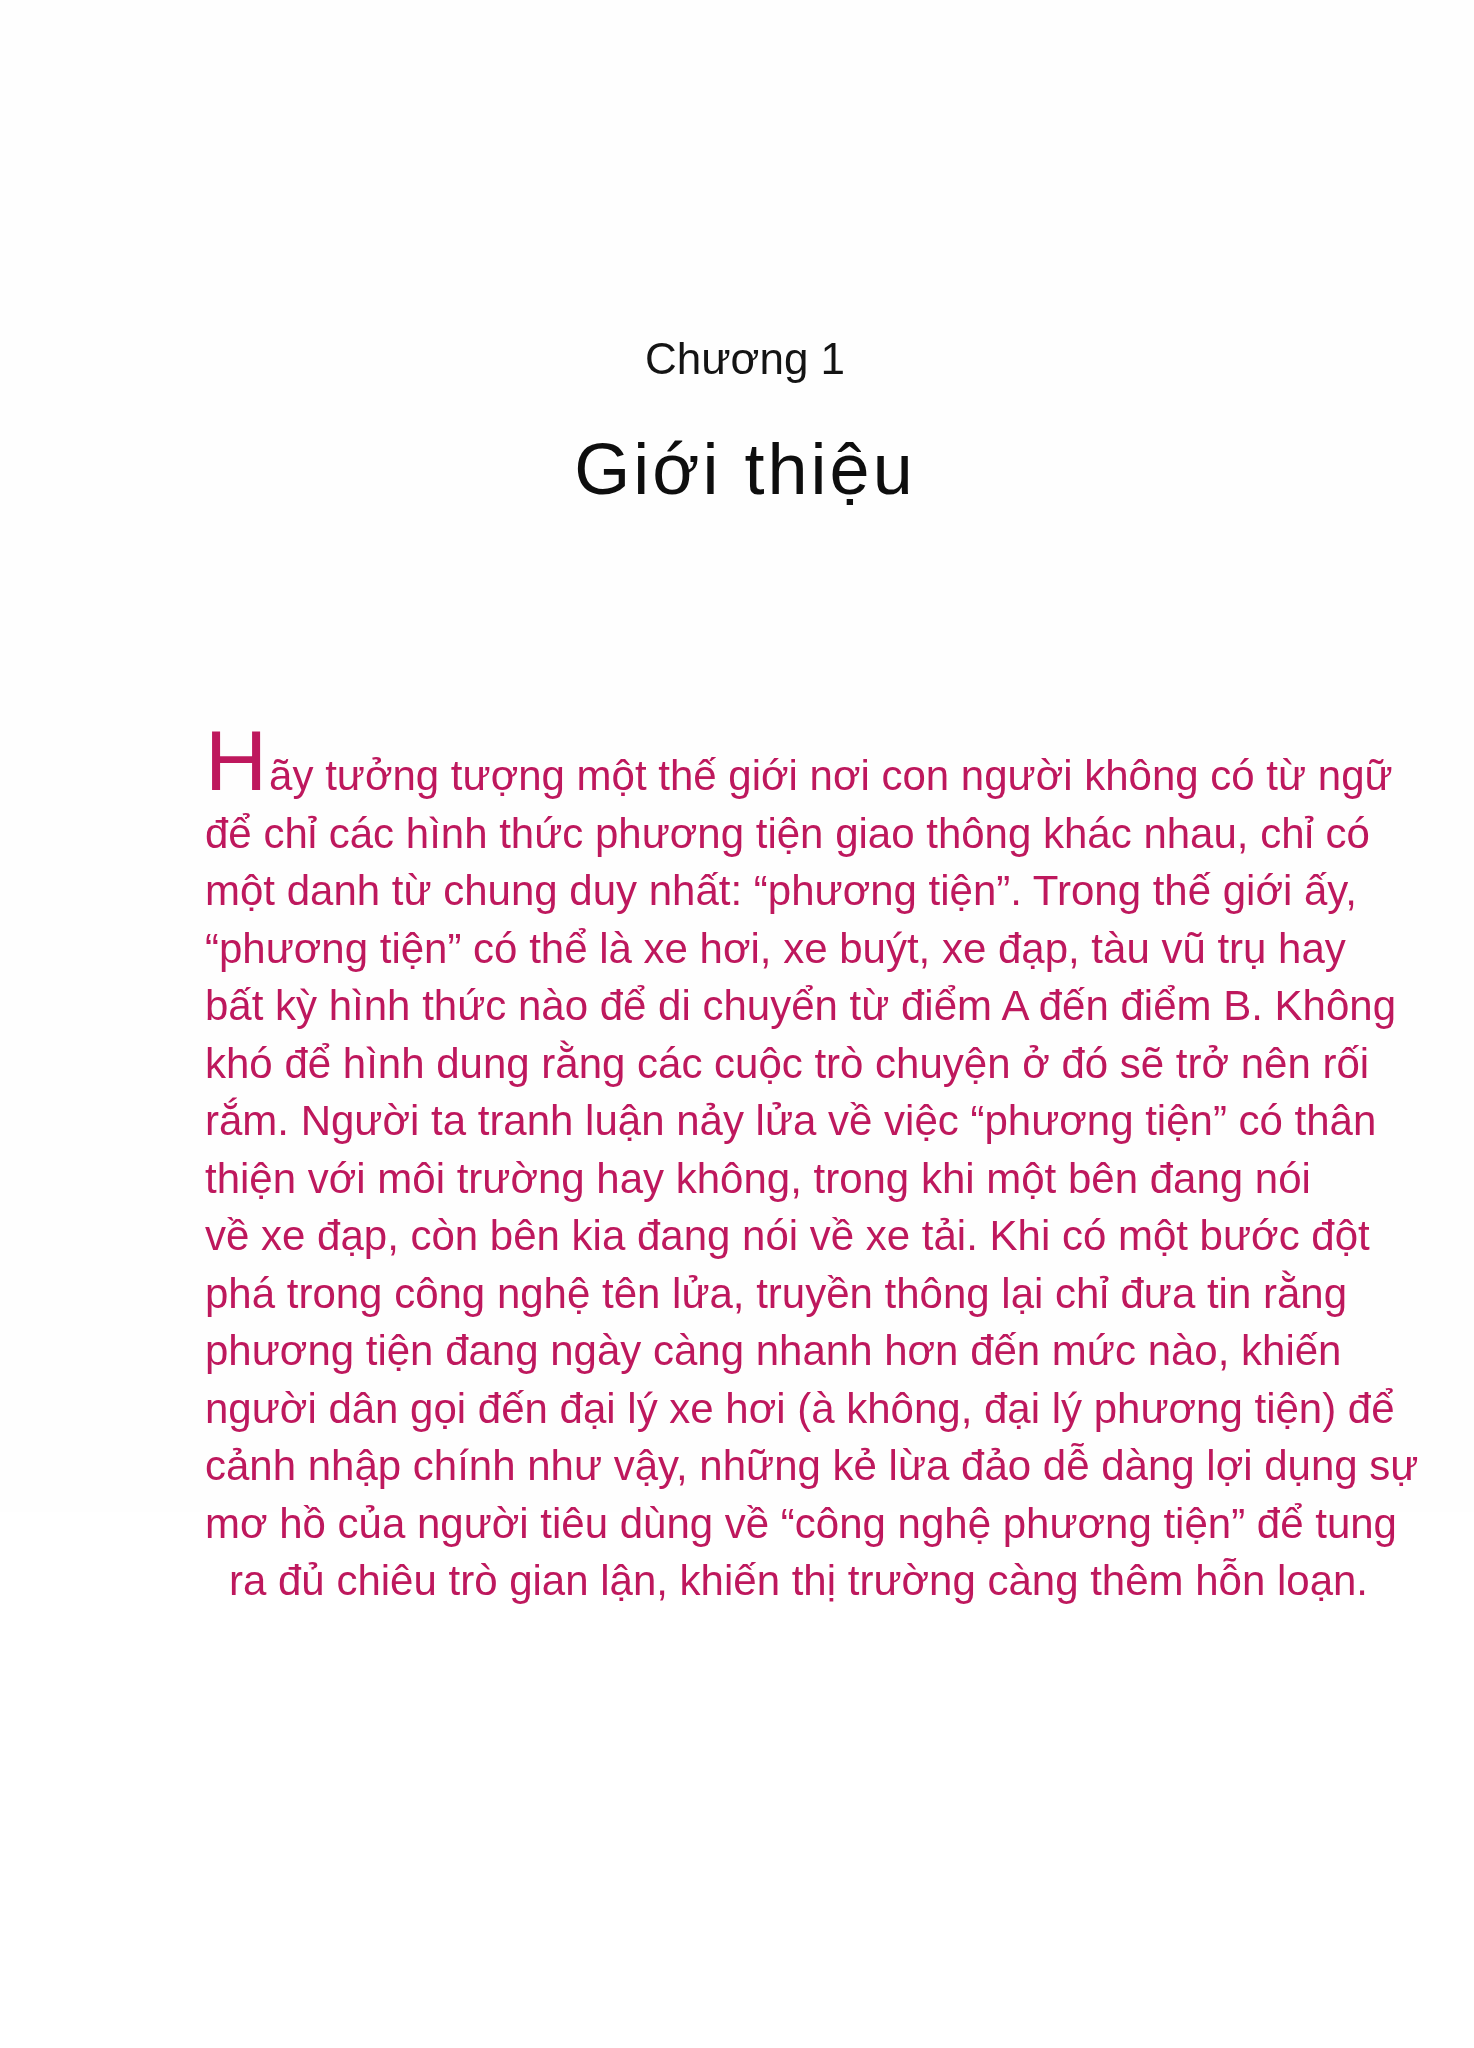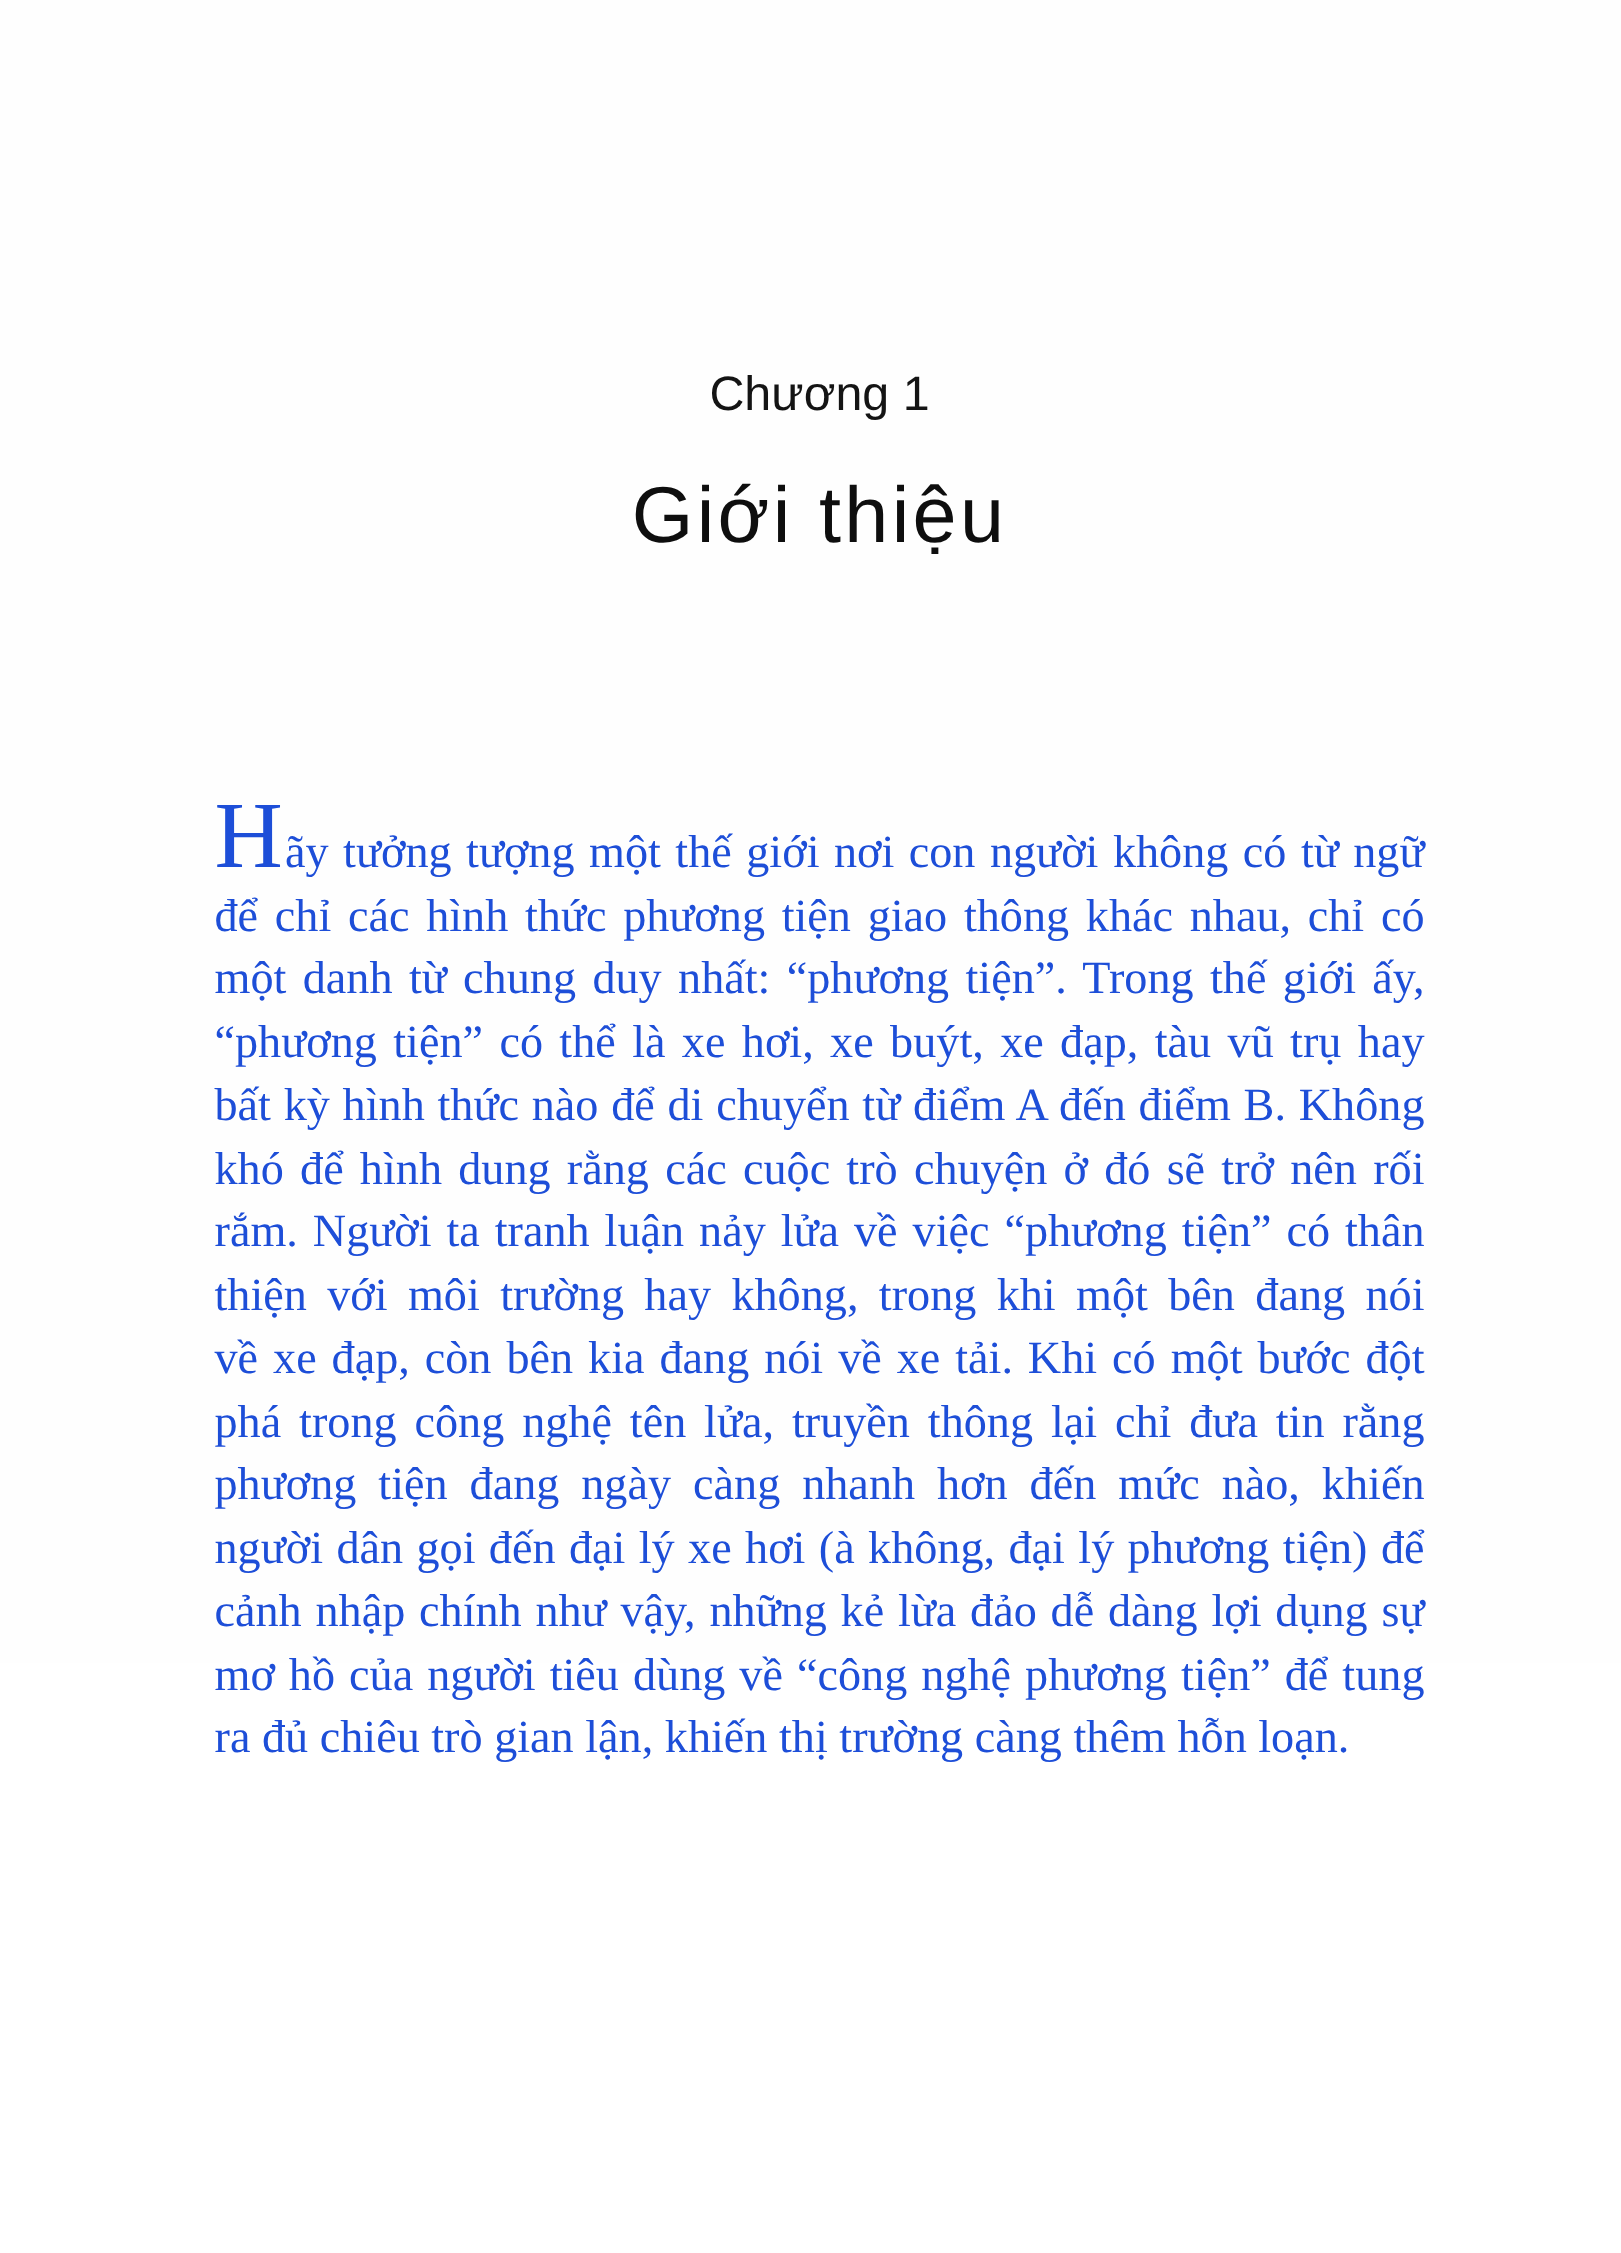--- a/index.html
+++ b/index.html
@@ -37,39 +37,40 @@
       top: 424px;
       text-align: center;
       font-family: "Liberation Sans", sans-serif;
       font-size: 72px;
       line-height: 90px;
       letter-spacing: 3px;
       color: #0e0e0e;
     }
     .body-text {
       position: absolute;
-      left: 195px;
+      left: 205px;
       top: 747px;
       width: 1100px;
-      font-family: Liberation Serif, serif;
+      font-family: Liberation Sans, sans-serif;
       font-size: 42px;
-      color: #1d4ed8;
+      color: #be185d;
     }
     .line {
       display: block;
       height: 57.5px;
       line-height: 57.5px;
       white-space: nowrap;
       text-align: justify;
       text-align-last: justify;
       overflow: visible;
     }
     .line.last {
       text-align: center;
       text-align-last: left;
+      margin-left: 24px;
     }
     .line.indent {
       padding-left: 75px;
     }
     .para-gap {
       display: block;
       height: 20px;
     }
     .drop-cap {
       font-size: 86px;

